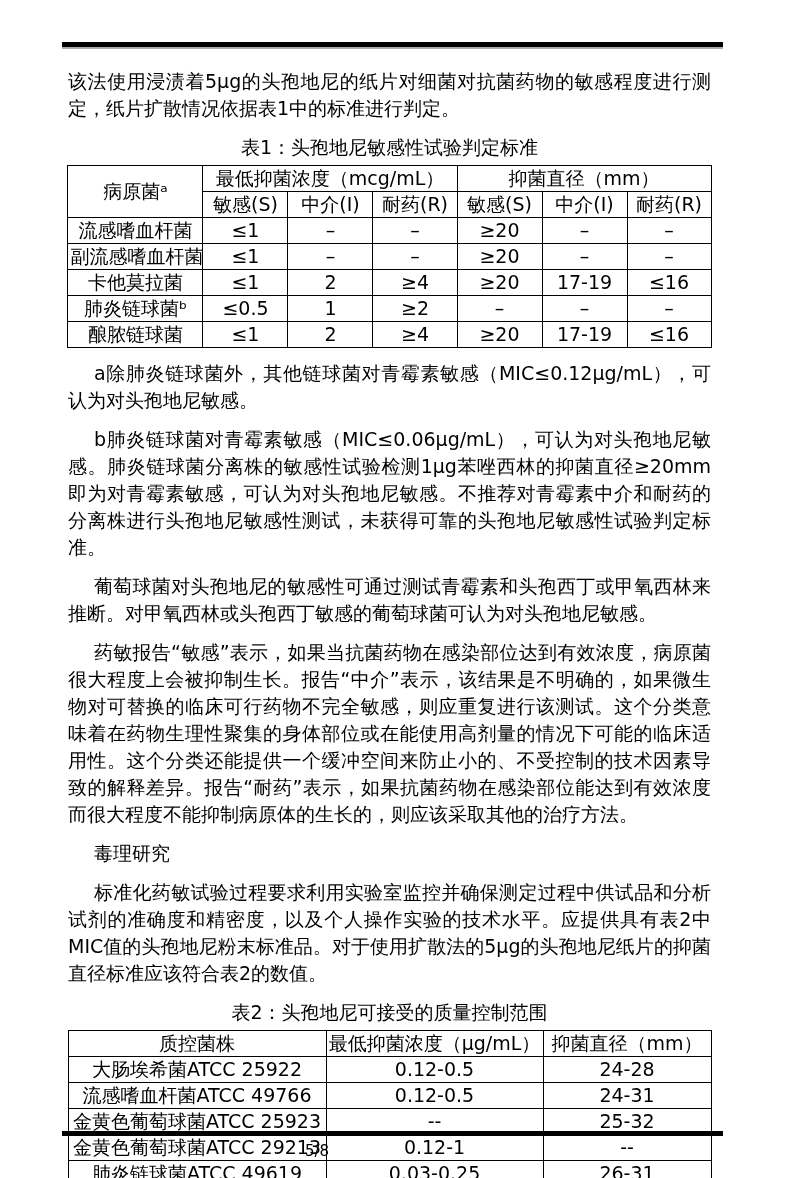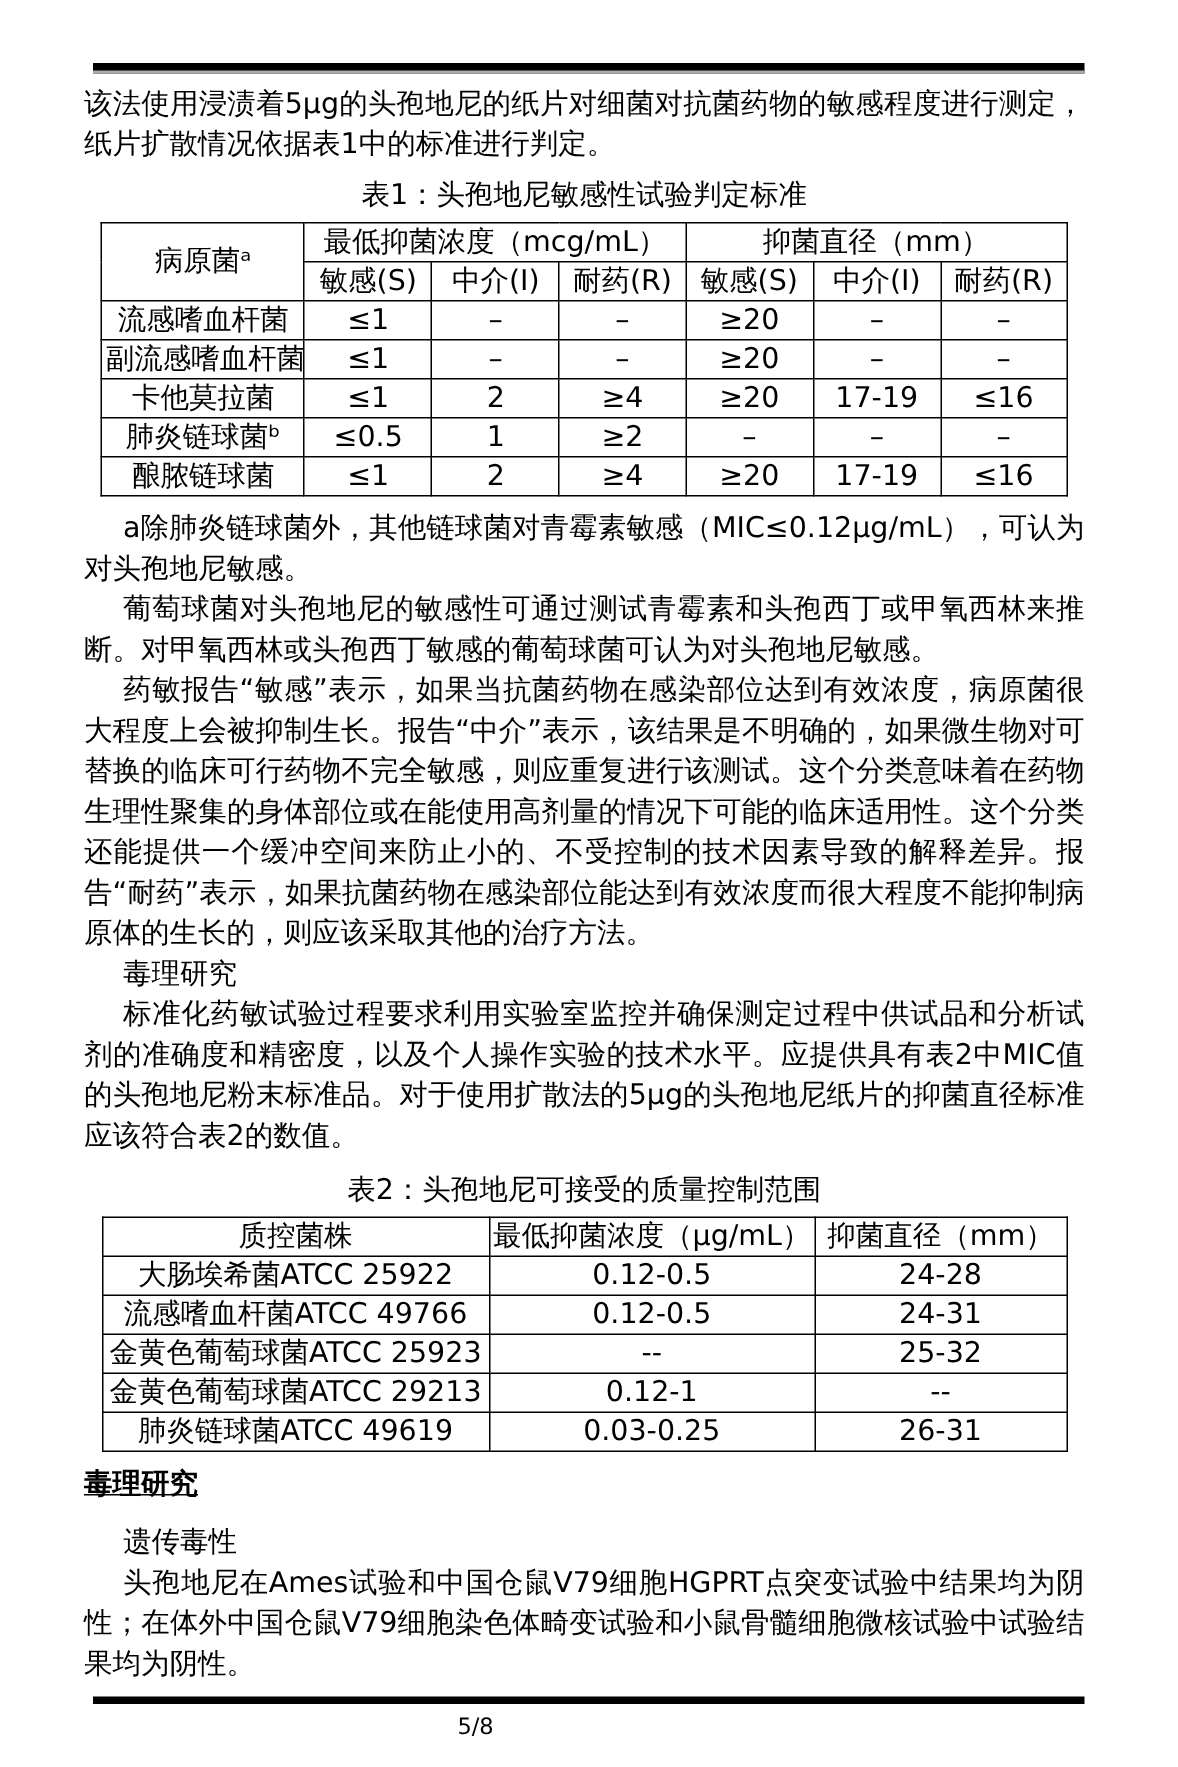--- a/index.html
+++ b/index.html
@@ -9,21 +9,21 @@
     -webkit-font-smoothing:antialiased;
   }
   .page{position:relative;width:785px;height:1178px;overflow:hidden;background:#fff;}
   .rule{position:absolute;left:62px;width:661px;height:5px;background:#000;}
   .rule.top{top:42px;border-bottom:2px solid #aaaaaa;}
   .rule.bottom{top:1131px;}
   .content{
     position:absolute;top:56px;left:56px;width:667px;
     font-size:19px;line-height:27px;text-align:justify;
   }
-  p{margin:0;text-indent:26px;}
+  p{margin:12px;text-indent:26px;}
   p.noindent{text-indent:0;}
   .caption{text-align:center;text-indent:0;margin:7px 0 4px 0;}
   .sect{font-weight:bold;text-indent:0;margin:6px 0 12px 0;text-decoration:underline;}
   table{border-collapse:collapse;margin:2px auto 8px auto;table-layout:fixed;}
   table,td,th{border:1.5px solid #000;}
   td,th{
     font-weight:normal;text-align:center;vertical-align:middle;
     font-size:19px;line-height:23px;padding:1px 2px;overflow:hidden;white-space:nowrap;
   }
   .t1{width:643px;}
@@ -107,20 +107,21 @@
         <td>2</td>
         <td>≥4</td>
         <td>≥20</td>
         <td>17-19</td>
         <td>≤16</td>
       </tr>
     </tbody>
       </table>
 
     <p>a除肺炎链球菌外，其他链球菌对青霉素敏感（MIC≤0.12μg/mL），可认为对头孢地尼敏感。</p>
+    <p>b肺炎链球菌对青霉素敏感（MIC≤0.06μg/mL），可认为对头孢地尼敏感。肺炎链球菌分离株的敏感性试验检测1μg苯唑西林的抑菌直径≥20mm即为对青霉素敏感，可认为对头孢地尼敏感。不推荐对青霉素中介和耐药的分离株进行头孢地尼敏感性测试，未获得可靠的头孢地尼敏感性试验判定标准。</p>
     <p>葡萄球菌对头孢地尼的敏感性可通过测试青霉素和头孢西丁或甲氧西林来推断。对甲氧西林或头孢西丁敏感的葡萄球菌可认为对头孢地尼敏感。</p>
     <p>药敏报告“敏感”表示，如果当抗菌药物在感染部位达到有效浓度，病原菌很大程度上会被抑制生长。报告“中介”表示，该结果是不明确的，如果微生物对可替换的临床可行药物不完全敏感，则应重复进行该测试。这个分类意味着在药物生理性聚集的身体部位或在能使用高剂量的情况下可能的临床适用性。这个分类还能提供一个缓冲空间来防止小的、不受控制的技术因素导致的解释差异。报告“耐药”表示，如果抗菌药物在感染部位能达到有效浓度而很大程度不能抑制病原体的生长的，则应该采取其他的治疗方法。</p>
     <p>毒理研究</p>
     <p>标准化药敏试验过程要求利用实验室监控并确保测定过程中供试品和分析试剂的准确度和精密度，以及个人操作实验的技术水平。应提供具有表2中MIC值的头孢地尼粉末标准品。对于使用扩散法的5μg的头孢地尼纸片的抑菌直径标准应该符合表2的数值。</p>
 
     <div class="caption" style="margin-top:9px;">表2：头孢地尼可接受的质量控制范围</div>
 
     <table class="t2">
       <colgroup>
         <col style="width:258px">

